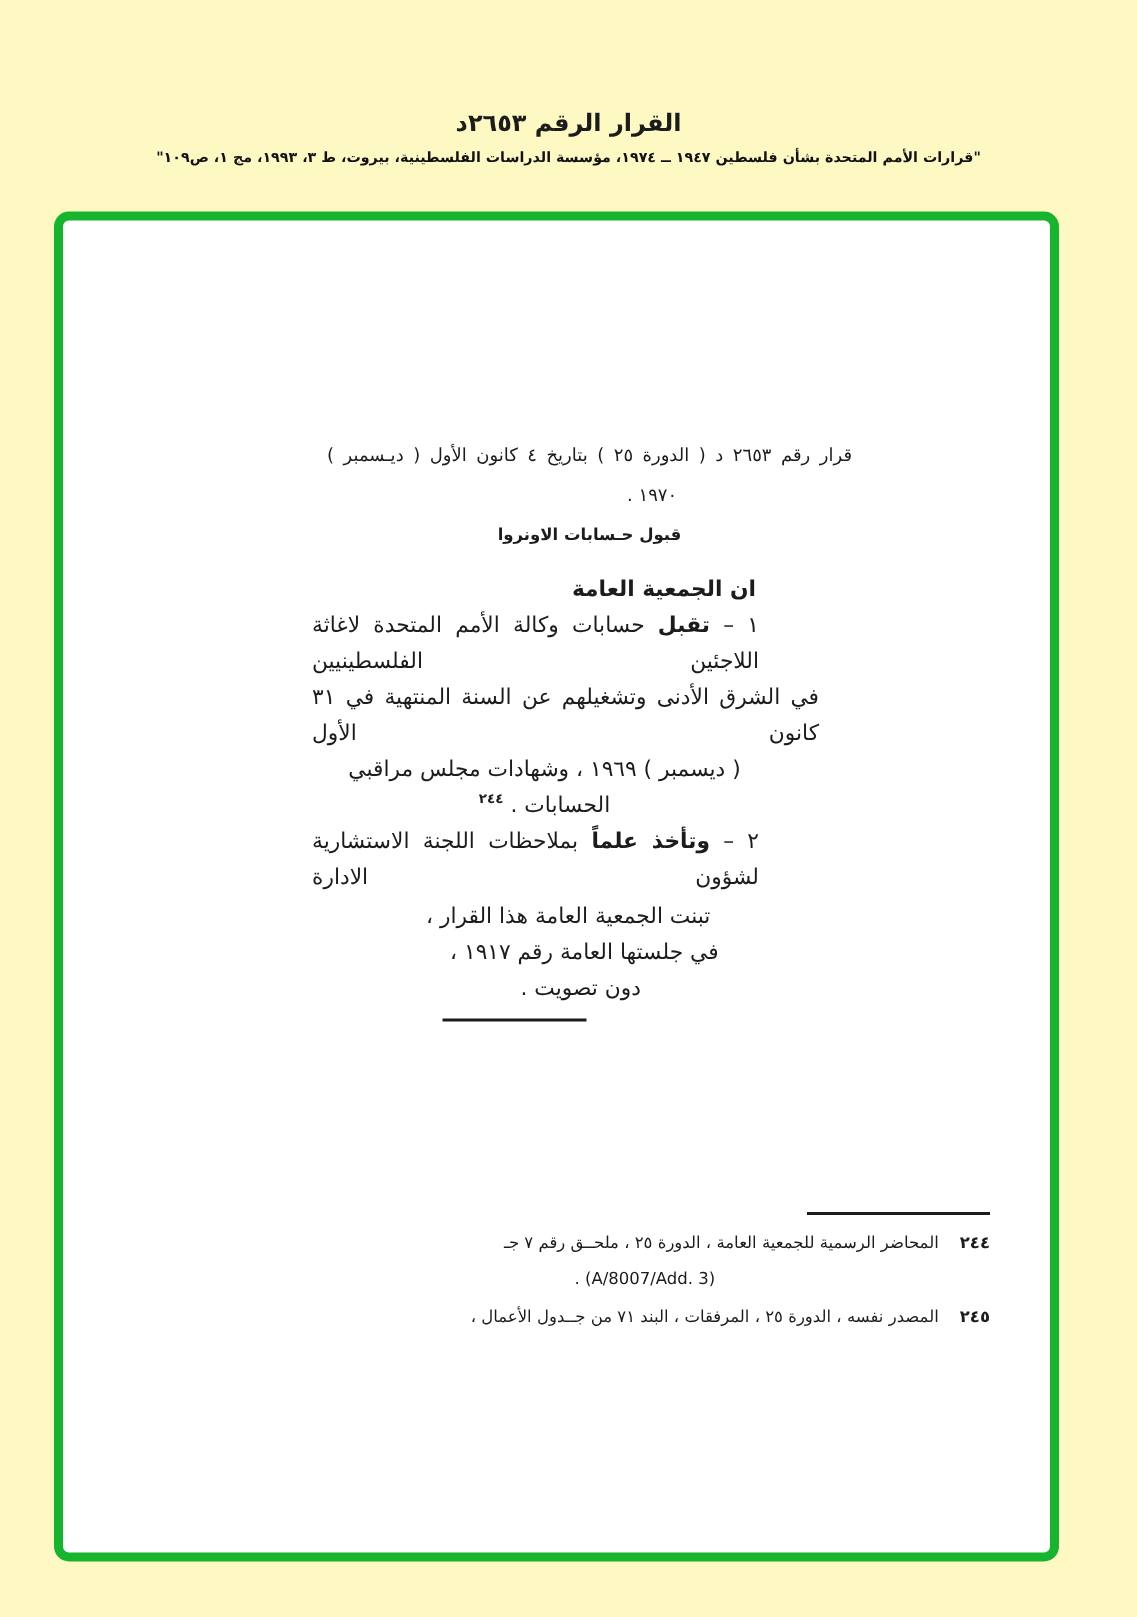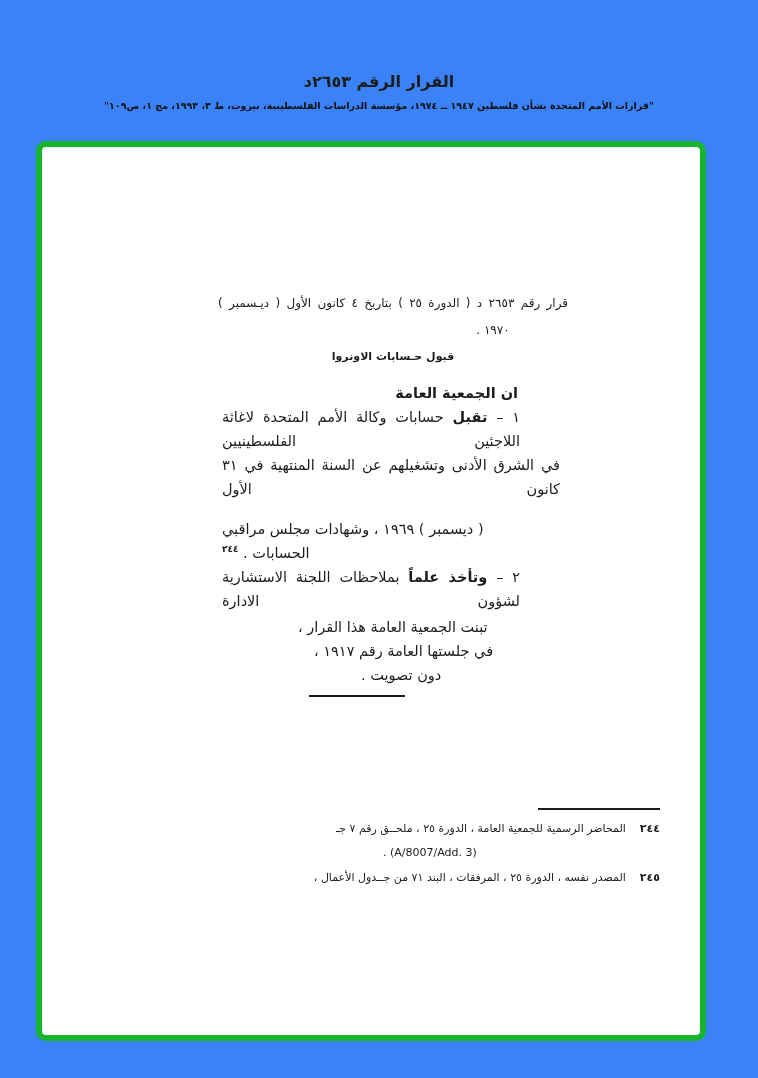--- a/index.html
+++ b/index.html
@@ -1,49 +1,49 @@
 <!DOCTYPE html>
 <html lang="ar"><head>
 <meta charset="utf-8">
 <style>
   html,body{margin:0;padding:0;background:#ffffff;}
   .page{
-    position:relative;width:758px;height:1078px;background:#3b82f6;overflow:hidden;
+    position:relative;width:758px;height:1078px;background:#fef9c3;overflow:hidden;
     font-family:"DejaVu Sans",sans-serif;color:#1c1c1c;direction:rtl;
   }
   .title{
     position:absolute;top:72px;left:0;right:0;text-align:center;
     font-size:16px;font-weight:bold;letter-spacing:0.5px;
   }
   .citation{
     position:absolute;top:100px;left:0;right:0;text-align:center;
     font-size:9.5px;font-weight:bold;color:#111;
   }
   .frame{
     position:absolute;left:36px;top:141px;width:658px;height:888px;
     border:6px solid #17b42e;border-radius:10px;background:#fff;
   }
   .res-heading{
     position:absolute;top:290px;right:190px;width:350px;
     font-size:12px;line-height:27px;
   }
   .res-heading .hl1{text-align:justify;text-align-last:justify;}
-  .res-heading .hl2{text-align:center;padding-left:200px;}
+  .res-heading .hl2{text-align:left;padding-left:200px;}
   .subject{
     position:absolute;top:350px;right:190px;width:350px;text-align:center;
     font-size:11px;font-weight:bold;
   }
   .body{
-    position:absolute;top:381px;right:198px;width:338px;
+    position:absolute;top:381px;right:212px;width:338px;
     font-size:14.5px;line-height:24px;
   }
   .preamble{font-weight:bold;text-align:right;padding-right:42px;}
   .jline{text-align:justify;text-align-last:justify;}
   .first{padding-right:40px;}
-  .rline{text-align:left;margin-top:16px;}
+  .rline{text-align:center;}
   .ind{padding-right:28px;}
   .lead{font-weight:bold;}
   sup.ref{font-size:9px;vertical-align:super;line-height:0;font-weight:bold;}
   .adoption{margin-top:2px;}
   .adopt-line{text-align:right;}
   .ad1{padding-left:76px;text-align:left;}
   .ad2{padding-left:92px;text-align:left;}
   .ad3{padding-left:139px;text-align:left;}
   .end-rule{
     width:96px;height:2px;background:#1c1c1c;border:0;

